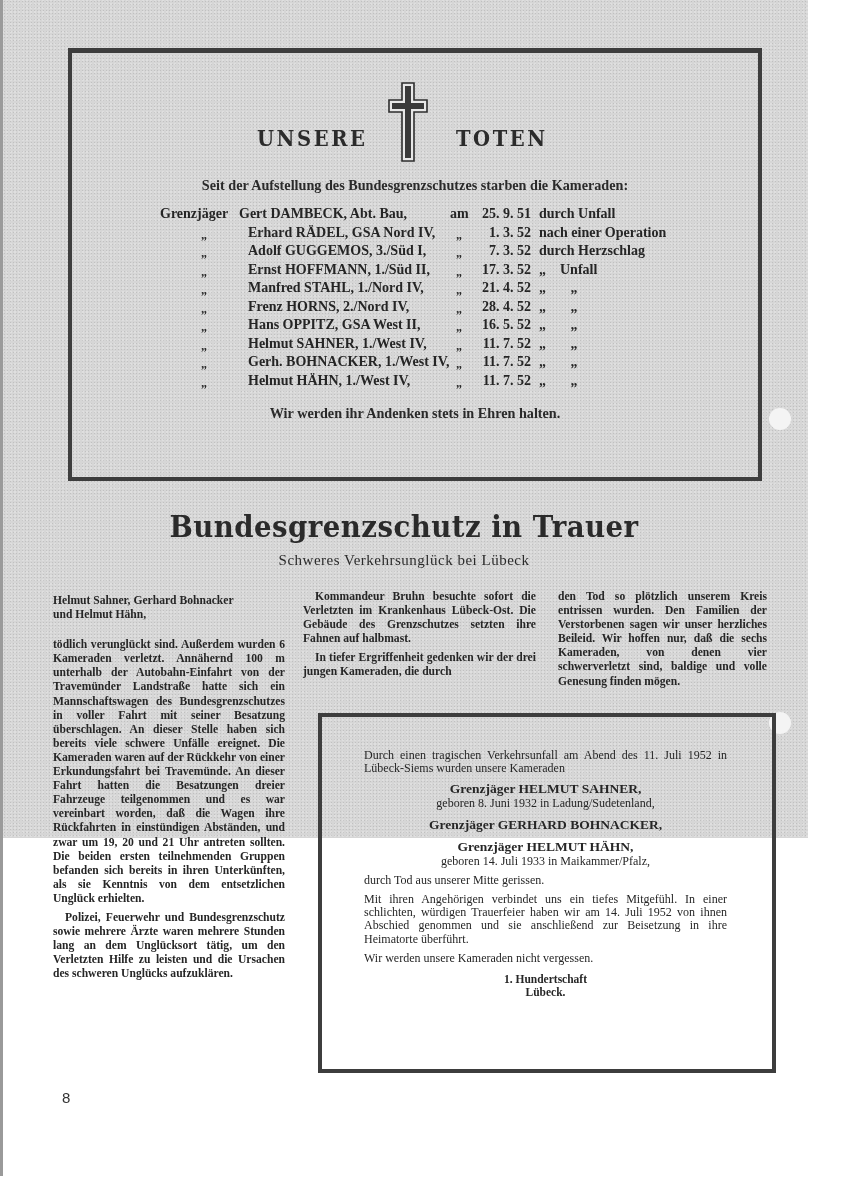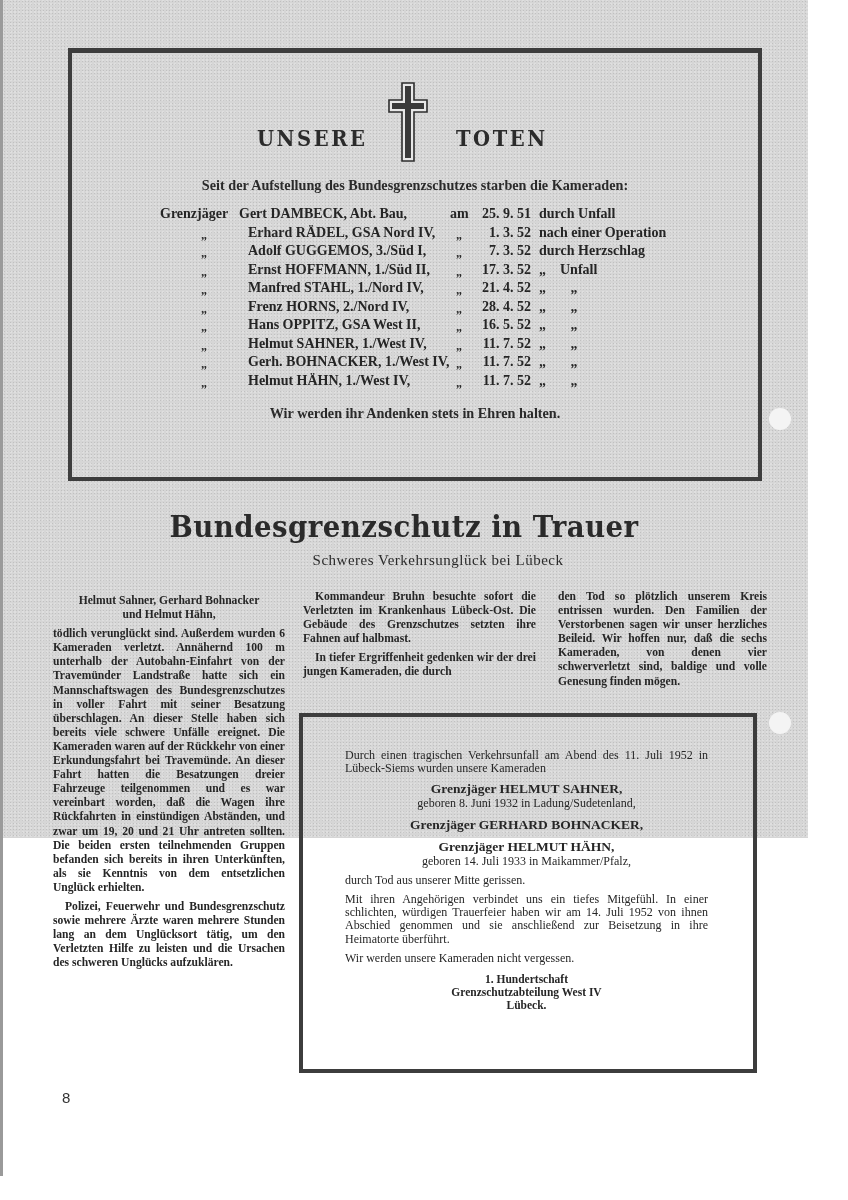--- a/index.html
+++ b/index.html
@@ -51,37 +51,37 @@
   }
 
   
   .headline {
     position:absolute; left:0; width:808px; top:509px; text-align:center;
     font-family:"DejaVu Serif", serif; font-weight:bold; font-size:30px; color:#2a2a2a;
     letter-spacing:0.5px; transform:scaleX(0.92);
   }
   .subhead {
     position:absolute; left:0; width:808px; top:552px; text-align:center;
-    font-family:"Liberation Serif", serif; font-size:15px; color:#2a2a2a; letter-spacing:0.5px;padding-left:34px;
+    font-family:"Liberation Serif", serif; font-size:15px; color:#2a2a2a; letter-spacing:0.5px;
   }
 
   
   .col { position:absolute; font-family:"Liberation Serif", serif; font-weight:bold; font-size:11.6px; line-height:14.1px; color:#262626; text-align:justify; }
   .col p { margin:0 0 5px 0; text-indent:12px; }
   .col p.noind { text-indent:0; }
-  .col .names { text-align:center; text-indent:0; margin:4px 0 5px 0; }
+  .col .names { text-align:left; text-indent:0; margin:4px 0 16px 0; }
   .col1 { left:53px; top:590px; width:232px; }
   .col2 { left:303px; top:590px; width:233px; }
   .col3 { left:550px; top:590px; width:209px;margin-left:8px; }
 
   .pagenum { position:absolute; left:62px; top:1089px; font-family:"Liberation Sans", sans-serif; font-size:15px; color:#333; }
 
   
   .box-bottom {
-    position:absolute; left:299px; top:713px; width:450px; height:352px;
+    position:absolute; left:318px; top:713px; width:450px; height:352px;
     border:4px solid #3d3d3d;
   }
   .notice { position:absolute; left:42px; top:32px; width:363px; font-family:"Liberation Serif", serif; font-size:12px; line-height:13.2px; color:#262626; }
   .notice p { margin:0 0 6px 0; text-align:justify; }
   .notice .person { text-align:center; margin:6px 0 6px 0; }
   .notice .pname { font-weight:bold; font-size:13.5px; display:block; line-height:16px; }
   .notice .born { display:block; font-size:12px; }
   .notice .sig { text-align:center; font-weight:bold; font-size:11.5px; line-height:12.8px; margin-top:8px; }
 </style>
 </head>
@@ -212,18 +212,17 @@
       </div>
       <div class="person">
         <span class="pname">Grenzjäger HELMUT HÄHN,</span>
         <span class="born">geboren 14. Juli 1933 in Maikammer/Pfalz,</span>
       </div>
       <p>durch Tod aus unserer Mitte gerissen.</p>
       <p>Mit ihren Angehörigen verbindet uns ein tiefes Mitgefühl. In einer schlichten, würdigen Trauerfeier haben wir am 14. Juli 1952 von ihnen Abschied genommen und sie anschließend zur Beisetzung in ihre Heimatorte überführt.</p>
       <p>Wir werden unsere Kameraden nicht vergessen.</p>
       <div class="sig">
         <div>1. Hundertschaft</div>
-        <div>Grenzschutzabteilung West IV</div>
         <div>Lübeck.</div>
       </div>
     </div>
   </div>
 </div>
 
 </body></html>

